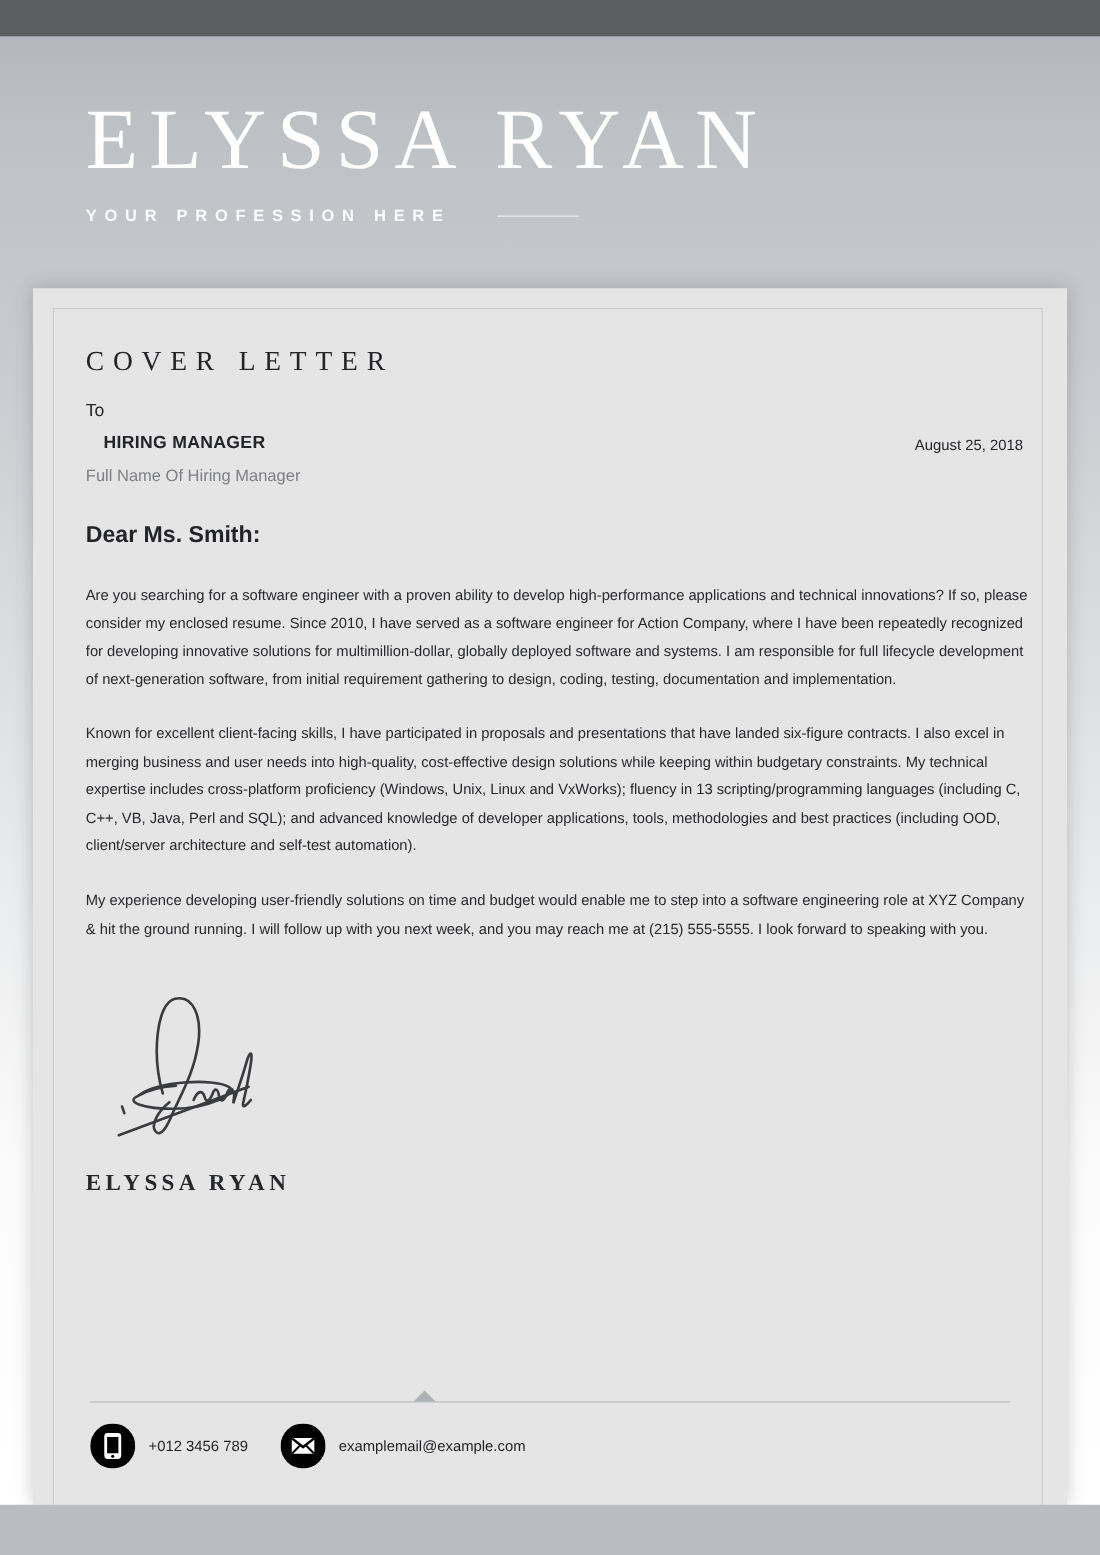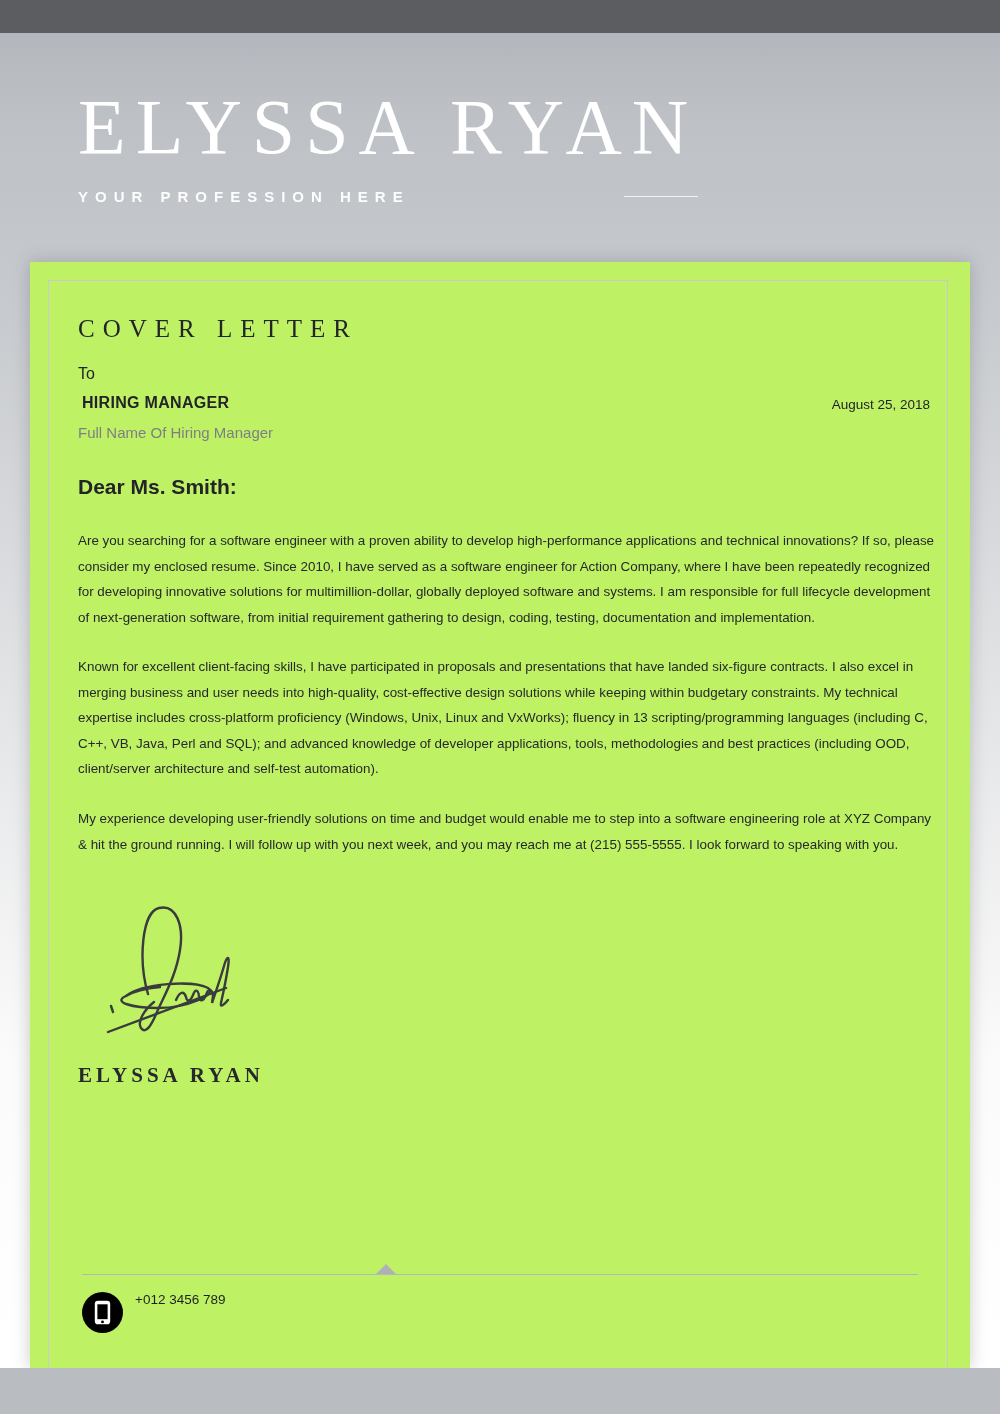--- a/index.html
+++ b/index.html
@@ -10,65 +10,65 @@
     position:relative; overflow:hidden;
   }
   .topbar { position:absolute; left:0; top:0; width:1000px; height:33px; background:#5c5d61; }
   .bottombar { position:absolute; left:0; top:1368px; width:1000px; height:46px; background:#b9bcc1; }
 
   .masthead { position:absolute; left:78px; top:88px; color:#ffffff; }
   .masthead .name {
     font-family:"Liberation Serif", serif; font-size:78px; font-weight:400;
     letter-spacing:10px; line-height:1.0; white-space:nowrap;
   }
-  .masthead .profession-row { display:flex; align-items:center; margin-top:22px;justify-content:space-between; }
+  .masthead .profession-row { display:flex; align-items:center; margin-top:22px; }
   .masthead .profession {
     font-size:15px; font-weight:700; letter-spacing:7px; color:#fdfdfe; white-space:nowrap;
   }
   .masthead .profession-line { width:74px; height:1px; background:rgba(255,255,255,.8); margin-left:42px; }
 
   .paper {
     position:absolute; left:30px; top:262px; width:940px; height:1106px;
-    background:#bef264; box-shadow:0 0 16px rgba(70,72,80,.28);
+    background:#e5e5e5; box-shadow:0 0 16px rgba(70,72,80,.28);
   }
   .frame {
     position:absolute; left:18px; top:18px; width:900px; height:1088px;
     border-left:1px solid #c9cacd; border-top:1px solid #c9cacd; border-right:1px solid #c9cacd;
   }
   .content { position:absolute; left:48px; top:0; width:860px; height:100%; color:#232428; }
 
   .letter-title {
     position:absolute; top:53px; left:0;
     font-family:"Liberation Serif", serif; font-size:25px; letter-spacing:8px;
     color:#232428; font-weight:500; white-space:nowrap;
   }
   .to-label { position:absolute; top:103px; left:0; font-size:16px; color:#232428; }
   .letter-date { position:absolute; top:106px; right:8px; font-size:13.5px; color:#232428;margin-top:29px; }
-  .recipient-title { position:absolute; top:132px; left:4px; font-size:16px; font-weight:700; letter-spacing:.3px; }
+  .recipient-title { position:absolute; top:132px; left:16px; font-size:16px; font-weight:700; letter-spacing:.3px; }
   .recipient-name { position:absolute; top:162px; left:0; font-size:15px; color:#7e7f84; }
   .salutation { position:absolute; top:213px; left:0; font-size:21px; font-weight:700; }
 
   .para { position:absolute; left:0; width:862px; font-size:13.4px; line-height:25.6px; color:#27282b; }
   .para-1 { top:266px; }
   .para-2 { top:392px; }
   .para-3 { top:544px; }
 
   .signature-wrap { position:absolute; left:18px; top:636px; width:170px; height:150px; }
   .signer-name {
     position:absolute; left:0; top:801px;
     font-family:"Liberation Serif", serif; font-size:21px; font-weight:600; letter-spacing:4px; color:#27282c;
   }
 
   .footer-divider { position:absolute; left:4px; top:1012px; width:836px; height:1px; background:#b5b7ba; }
   .footer-marker {
     position:absolute; left:294px; top:-10px; width:0; height:0;
     border-left:10px solid transparent; border-right:10px solid transparent; border-bottom:10px solid #aeb1b6;
   }
   .contacts { position:absolute; left:0; top:1030px; width:860px; height:46px; }
-  .contact { position:absolute; display:flex; align-items:flex-start; height:44px; }
+  .contact { position:absolute; display:flex; align-items:center; height:44px; }
   .contact .cicon { width:41px; height:41px; flex:0 0 41px; }
   .contact .clabel { margin-left:12px; font-size:13.5px; color:#1f2023; white-space:nowrap; }
   .c-phone { left:4px; }
   .c-email { left:177px; }
   .c-web   { left:427px; }
   .c-home  { left:640px; }
 </style>
 </head>
 <body>
 
@@ -119,20 +119,29 @@
       <div class="contact c-phone">
         <svg class="cicon" viewBox="0 0 40 40">
           <circle cx="20" cy="20" r="20" fill="#000"></circle>
           <rect x="12.5" y="8.5" width="15" height="23" rx="3" fill="#fff"></rect>
           <rect x="15" y="12" width="10" height="14.5" fill="#000"></rect>
           <circle cx="20" cy="29.2" r="1.4" fill="#000"></circle>
         </svg>
         <span class="clabel">+012 3456 789</span>
       </div>
 
+      <div class="contact c-email">
+        <svg class="cicon" viewBox="0 0 40 40">
+          <circle cx="20" cy="20" r="20" fill="#000"></circle>
+          <rect x="10" y="13" width="20" height="14" rx="1.5" fill="#fff"></rect>
+          <path d="M10.5,13.5 L20,21 L29.5,13.5" stroke="#000" stroke-width="2.2" fill="none"></path>
+          <path d="M10.5,26.5 L17.3,19.6 M29.5,26.5 L22.7,19.6" stroke="#000" stroke-width="1.8" fill="none"></path>
+        </svg>
+        <span class="clabel">examplemail@example.com</span>
+      </div>
 
 
 
     </div>
   </div>
 </div>
 
 <div class="bottombar"></div>
 
 </body></html>

